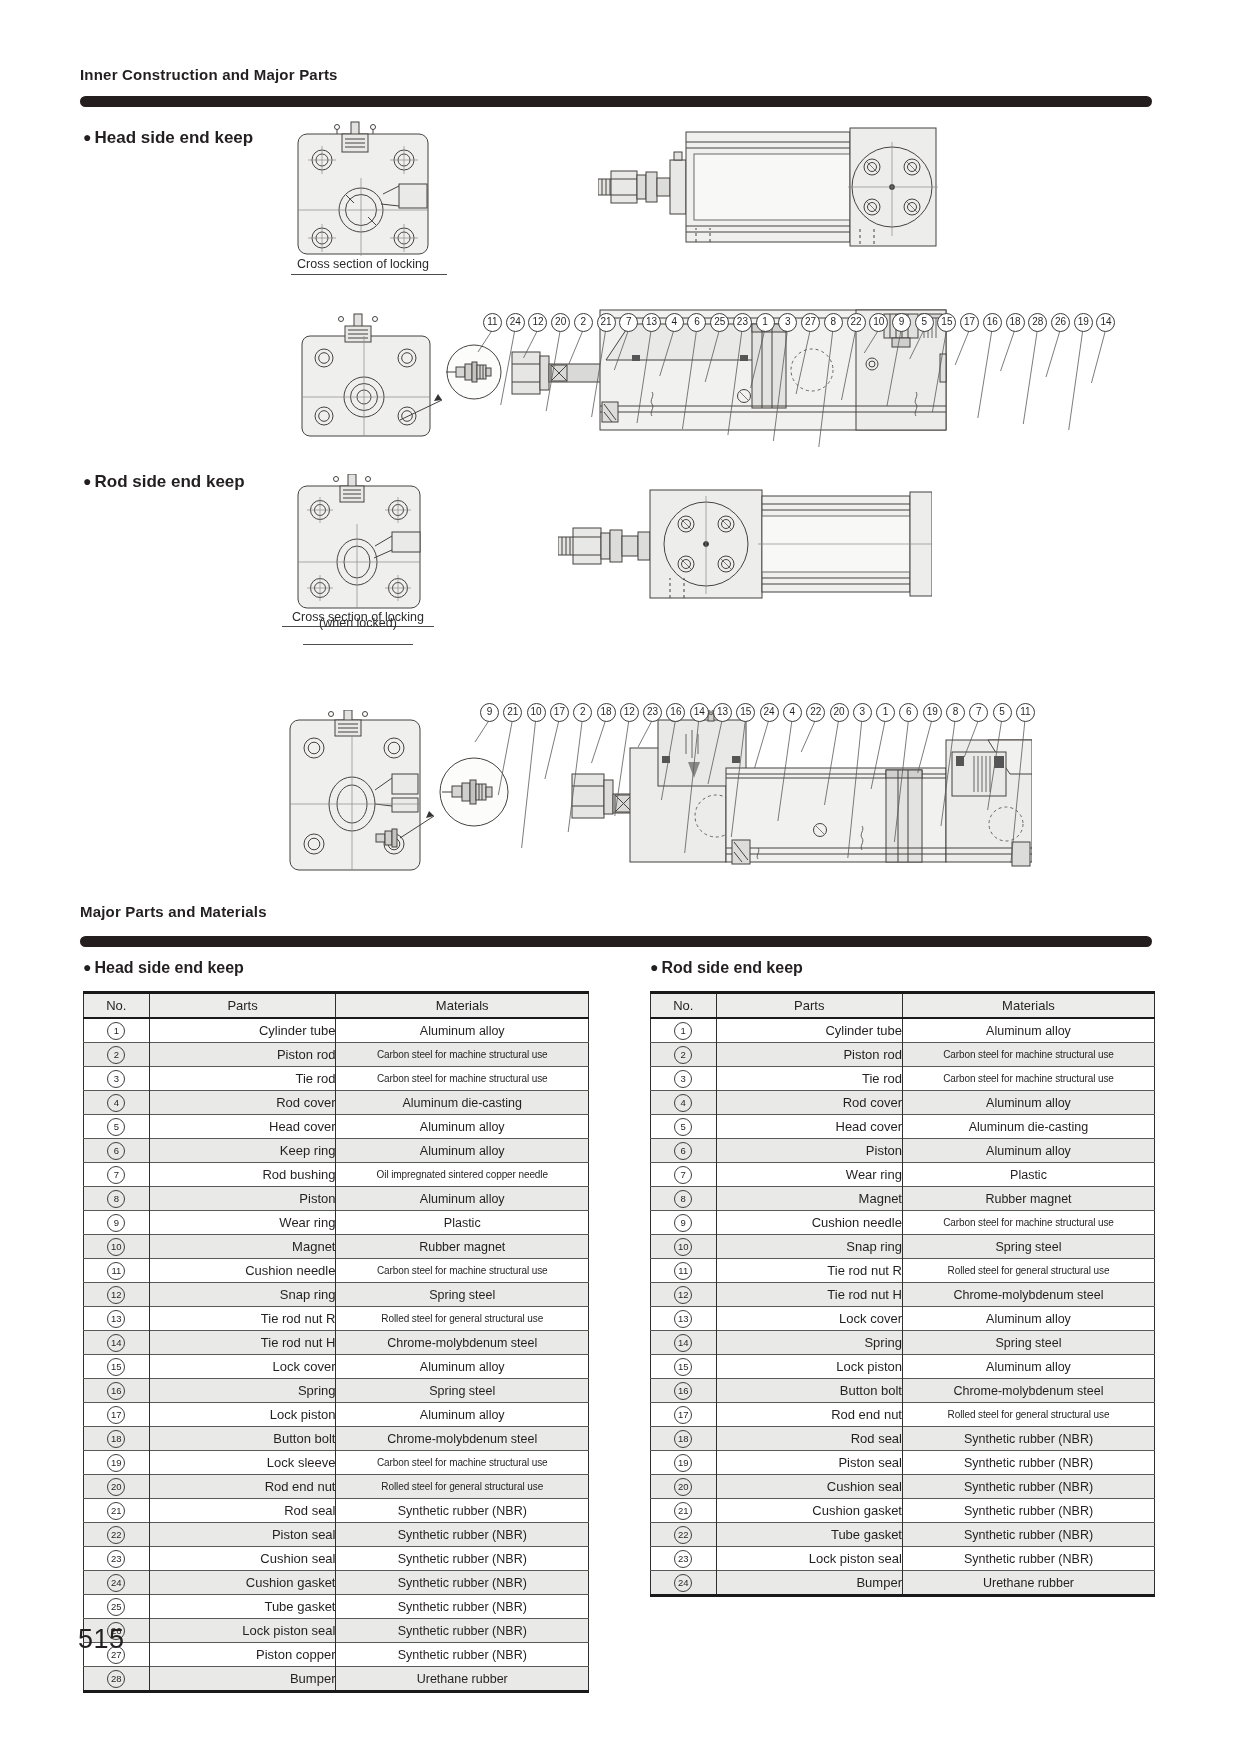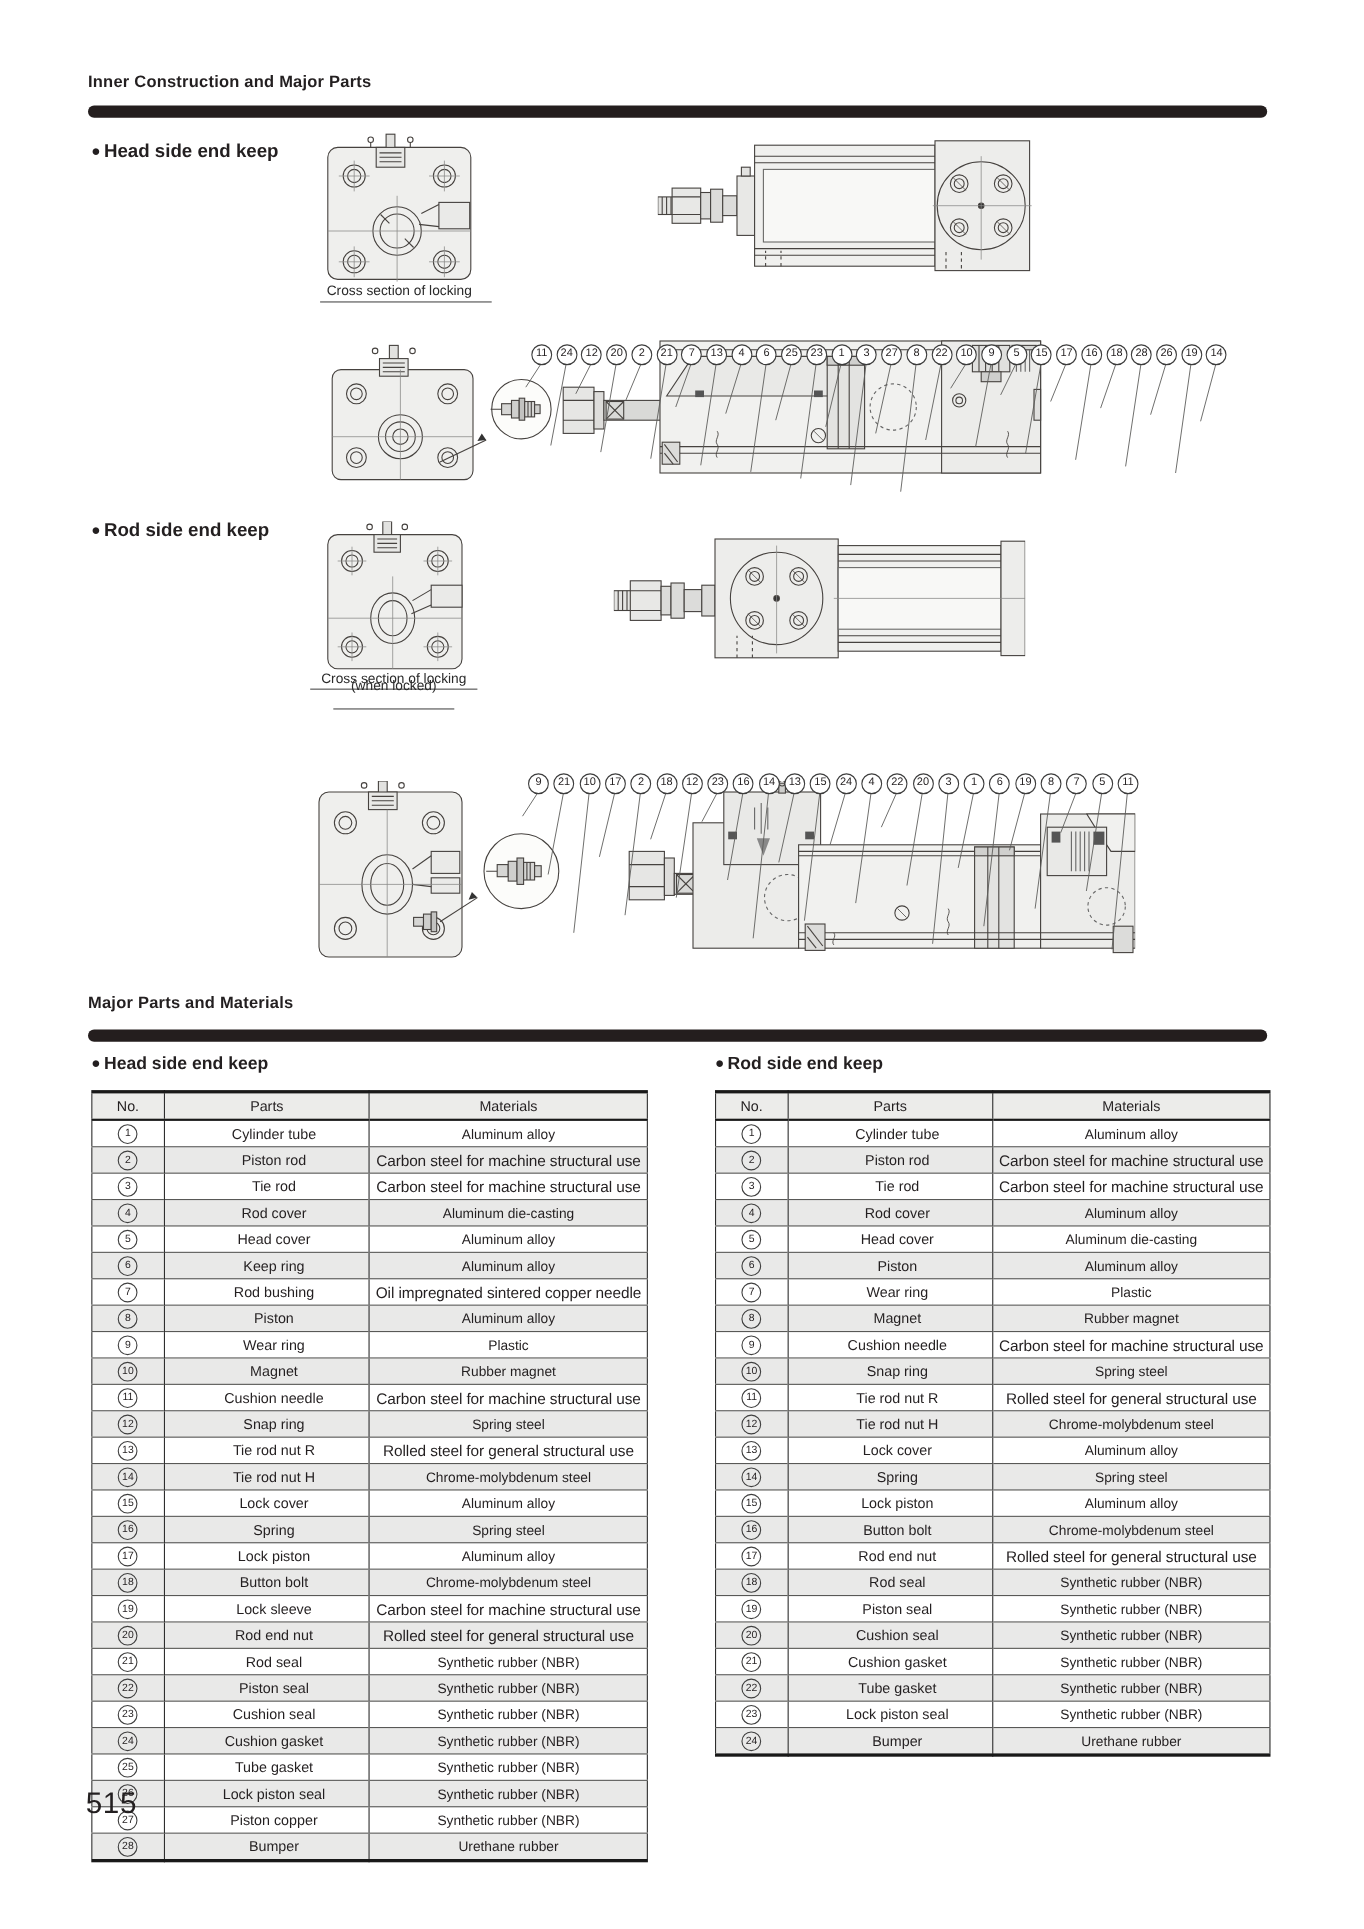--- a/index.html
+++ b/index.html
@@ -22,23 +22,23 @@
               border-top:3px solid #191919;border-bottom:3px solid #191919;
               border-left:1px solid #2e2e2e;border-right:1px solid #2e2e2e;}
   table.parts th{background:#ececea;font-weight:normal;font-size:13px;height:23px;padding:0;
                  border-bottom:2px solid #191919;border-left:1px solid #2e2e2e;text-align:center;}
   table.parts th:first-child{border-left:none;}
   table.parts td{font-size:13px;height:23px;padding:0;border-left:1px solid #2e2e2e;vertical-align:middle;background:#ffffff;}
   table.parts td:first-child{border-left:none;}
   table.parts tbody tr + tr td{border-top:1px solid #585856;}
   table.parts tr.alt td{background:#e9e9e8;}
   table.parts td.c0{text-align:center;}
-  table.parts td.c1{text-align:center;padding-left:13px;}
+  table.parts td.c1{text-align:right;padding-left:13px;}
   table.parts td.c2{text-align:center;font-size:12.5px;}
-  table.parts td.c2.small{font-size:14px;letter-spacing:-.1px;}
+  table.parts td.c2.small{font-size:10px;letter-spacing:-.1px;}
   .tnum{display:inline-block;width:16px;height:16px;border:1px solid #3f3f3f;border-radius:50%;
         font-size:9.5px;line-height:15px;text-align:center;vertical-align:middle;background:transparent;}
   .page-num{font-size:27px;color:#231f20;letter-spacing:.5px;}
 </style>
 </head>
 <body>
 
 <div id="page">
 
   <div class="abs sec-title" style="left:80px;top:66px;">Inner Construction and Major Parts</div>

